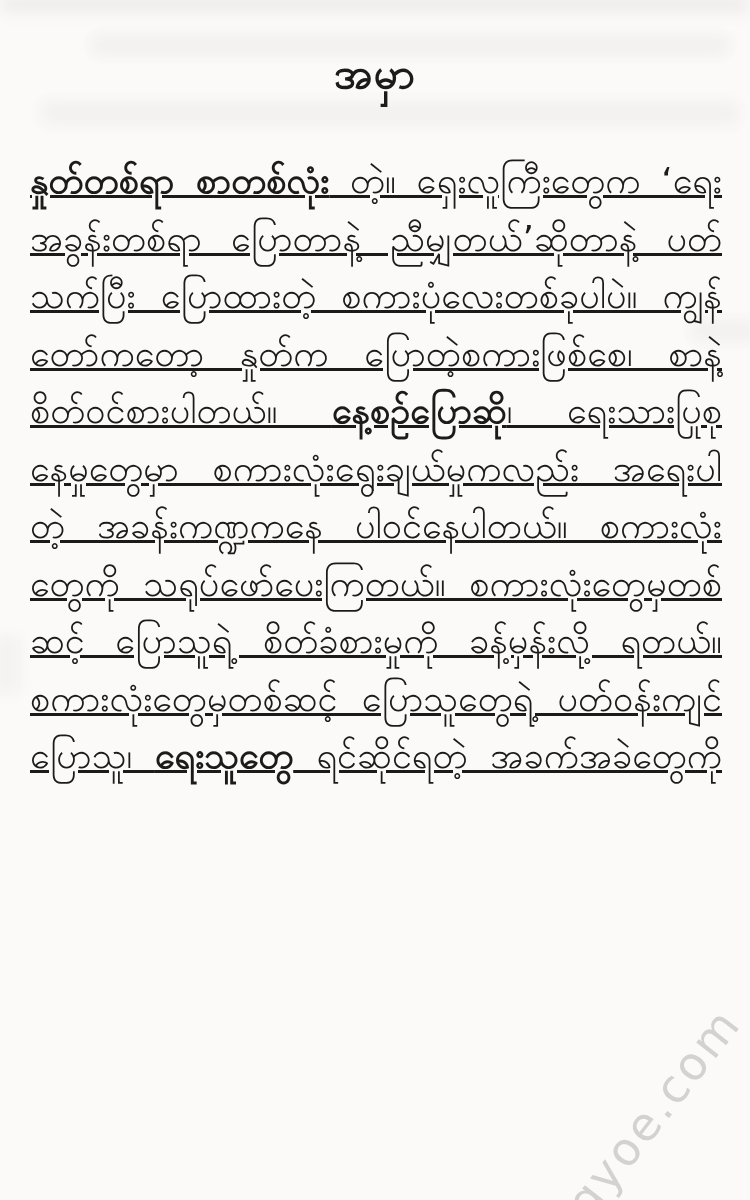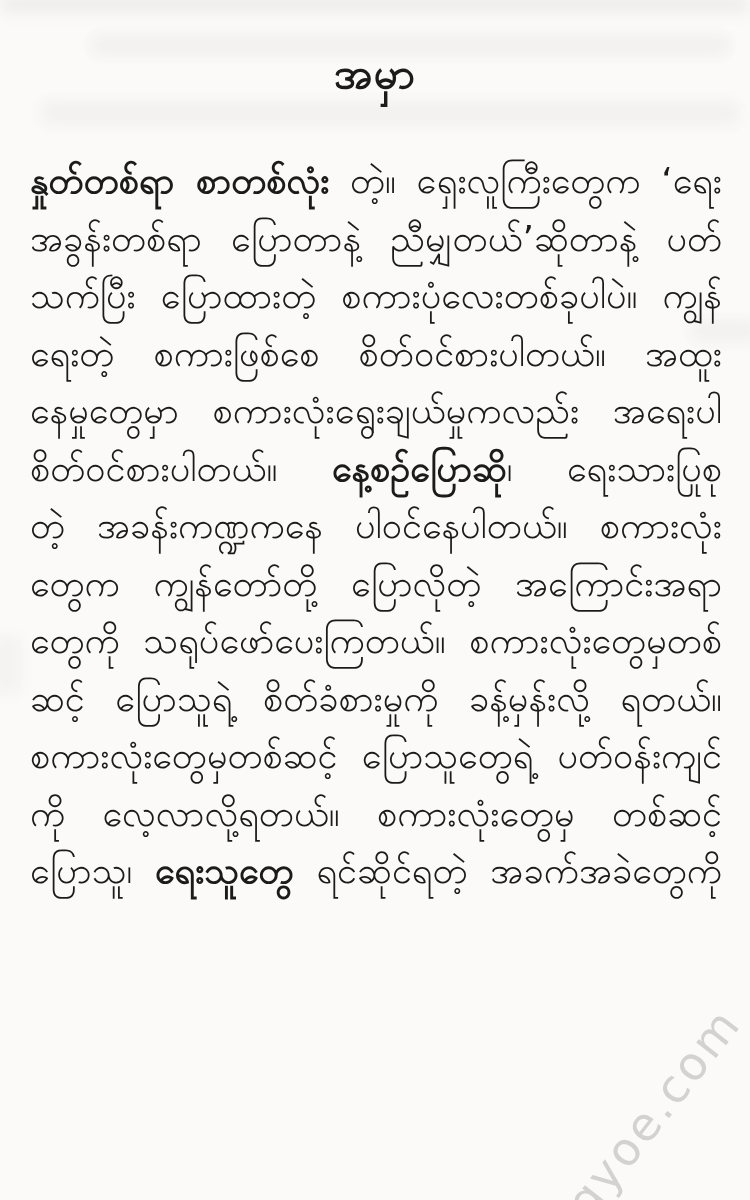--- a/index.html
+++ b/index.html
@@ -45,20 +45,21 @@
     left: 30px;
     width: 692px;
   }
   .body-text .line {
     font-size: 36px;
     line-height: 57.5px;
     height: 57.5px;
     white-space: nowrap;
     text-align: justify;
     text-align-last: justify;
+    text-decoration: underline;
     -moz-text-align-last: justify;
   }
   .body-text .line span { font-weight: 400; }
   .body-text .line span.bold { font-weight: 700; }
 
   .watermark {
     position: absolute;
     right: -38px;
     bottom: 42px;
     font-size: 46px;
@@ -79,26 +80,24 @@
   <div class="scan-noise noise-3"></div>
   <div class="scan-noise noise-4"></div>
   <div class="scan-noise noise-5"></div>
 
   <h1 class="title">အမှာ</h1>
 
   <div class="body-text">
       <div class="line"><span class="bold">နှုတ်တစ်ရာ စာတစ်လုံး</span><span> တဲ့။ ရှေးလူကြီးတွေက ‘ရေး</span></div>
       <div class="line"><span>အခွန်းတစ်ရာ ပြောတာနဲ့ ညီမျှတယ်’ဆိုတာနဲ့ ပတ်</span></div>
       <div class="line"><span>သက်ပြီး ပြောထားတဲ့ စကားပုံလေးတစ်ခုပါပဲ။ ကျွန်</span></div>
-      <div class="line"><span>ရေးတဲ့ စကားဖြစ်စေ စိတ်ဝင်စားပါတယ်။ အထူး</span></div>
+      <div class="line"><span>တော်ကတော့ နှုတ်က ပြောတဲ့စကားဖြစ်စေ၊ စာနဲ့</span></div>
+      <div class="line"><span>စိတ်ဝင်စားပါတယ်။ </span><span class="bold">နေ့စဉ်ပြောဆို</span><span>၊ ရေးသားပြုစု</span></div>
       <div class="line"><span>နေမှုတွေမှာ စကားလုံးရွေးချယ်မှုကလည်း အရေးပါ</span></div>
-      <div class="line"><span>စိတ်ဝင်စားပါတယ်။ </span><span class="bold">နေ့စဉ်ပြောဆို</span><span>၊ ရေးသားပြုစု</span></div>
       <div class="line"><span>တဲ့ အခန်းကဏ္ဍကနေ ပါဝင်နေပါတယ်။ စကားလုံး</span></div>
-      <div class="line"><span>တွေက ကျွန်တော်တို့ ပြောလိုတဲ့ အကြောင်းအရာ</span></div>
       <div class="line"><span>တွေကို သရုပ်ဖော်ပေးကြတယ်။ စကားလုံးတွေမှတစ်</span></div>
       <div class="line"><span>ဆင့် ပြောသူရဲ့ စိတ်ခံစားမှုကို ခန့်မှန်းလို့ ရတယ်။</span></div>
       <div class="line"><span>စကားလုံးတွေမှတစ်ဆင့် ပြောသူတွေရဲ့ ပတ်ဝန်းကျင်</span></div>
-      <div class="line"><span>ကို လေ့လာလို့ရတယ်။ စကားလုံးတွေမှ တစ်ဆင့်</span></div>
       <div class="line"><span>ပြောသူ၊ </span><span class="bold">ရေးသူတွေ</span><span> ရင်ဆိုင်ရတဲ့ အခက်အခဲတွေကို</span></div>
     </div>
 
   <div class="watermark">mgyoe.com</div>
 </div>
 
 </body></html>

